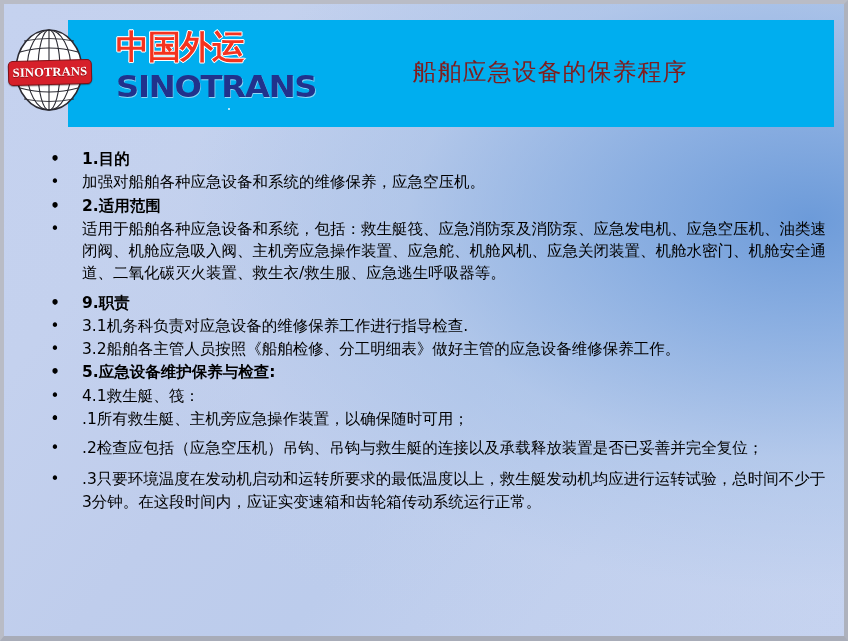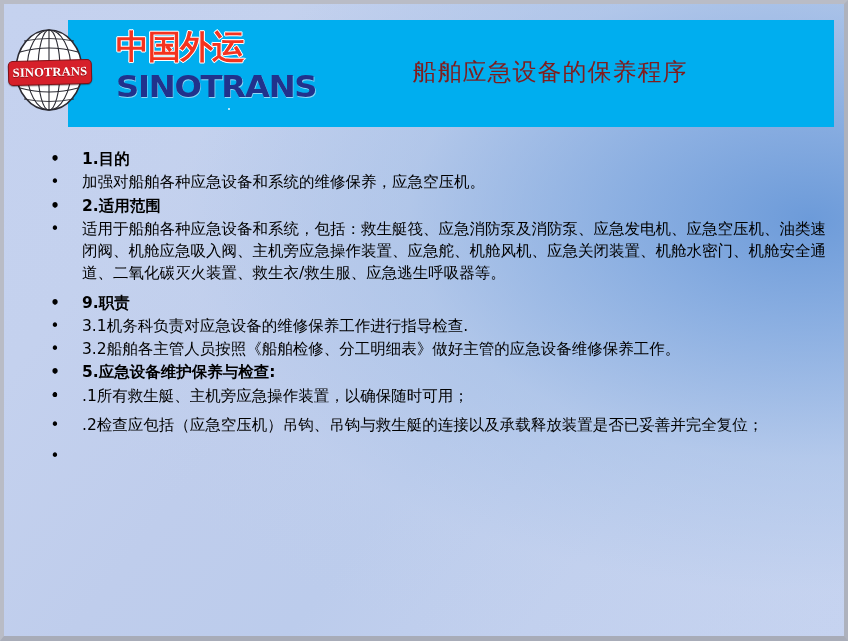--- a/index.html
+++ b/index.html
@@ -255,30 +255,32 @@
       <div class="row gap-sm">
         <span class="bullet">•</span>
         <span class="txt">3.2船舶各主管人员按照《船舶检修、分工明细表》做好主管的应急设备维修保养工作。</span>
       </div>
       <div class="row bold gap-sm">
         <span class="bullet">•</span>
         <span class="txt">5.应急设备维护保养与检查:</span>
       </div>
       <div class="row gap-sm">
         <span class="bullet">•</span>
+        <span class="txt">4.1救生艇、筏：</span>
       </div>
       <div class="row gap-sm">
         <span class="bullet">•</span>
       </div>
       <div class="row gap-sm">
         <span class="bullet">•</span>
         <span class="txt">.1所有救生艇、主机旁应急操作装置，以确保随时可用；</span>
       </div>
       <div class="row gap-md">
         <span class="bullet">•</span>
         <span class="txt">.2检查应包括（应急空压机）吊钩、吊钩与救生艇的连接以及承载释放装置是否已妥善并完全复位；</span>
       </div>
       <div class="row gap-lg">
         <span class="bullet">•</span>
+        <span class="txt">.3只要环境温度在发动机启动和运转所要求的最低温度以上，救生艇发动机均应进行运转试验，总时间不少于3分钟。在这段时间内，应证实变速箱和齿轮箱传动系统运行正常。</span>
       </div>
     </div>
 
 </div>
 
 </body></html>

